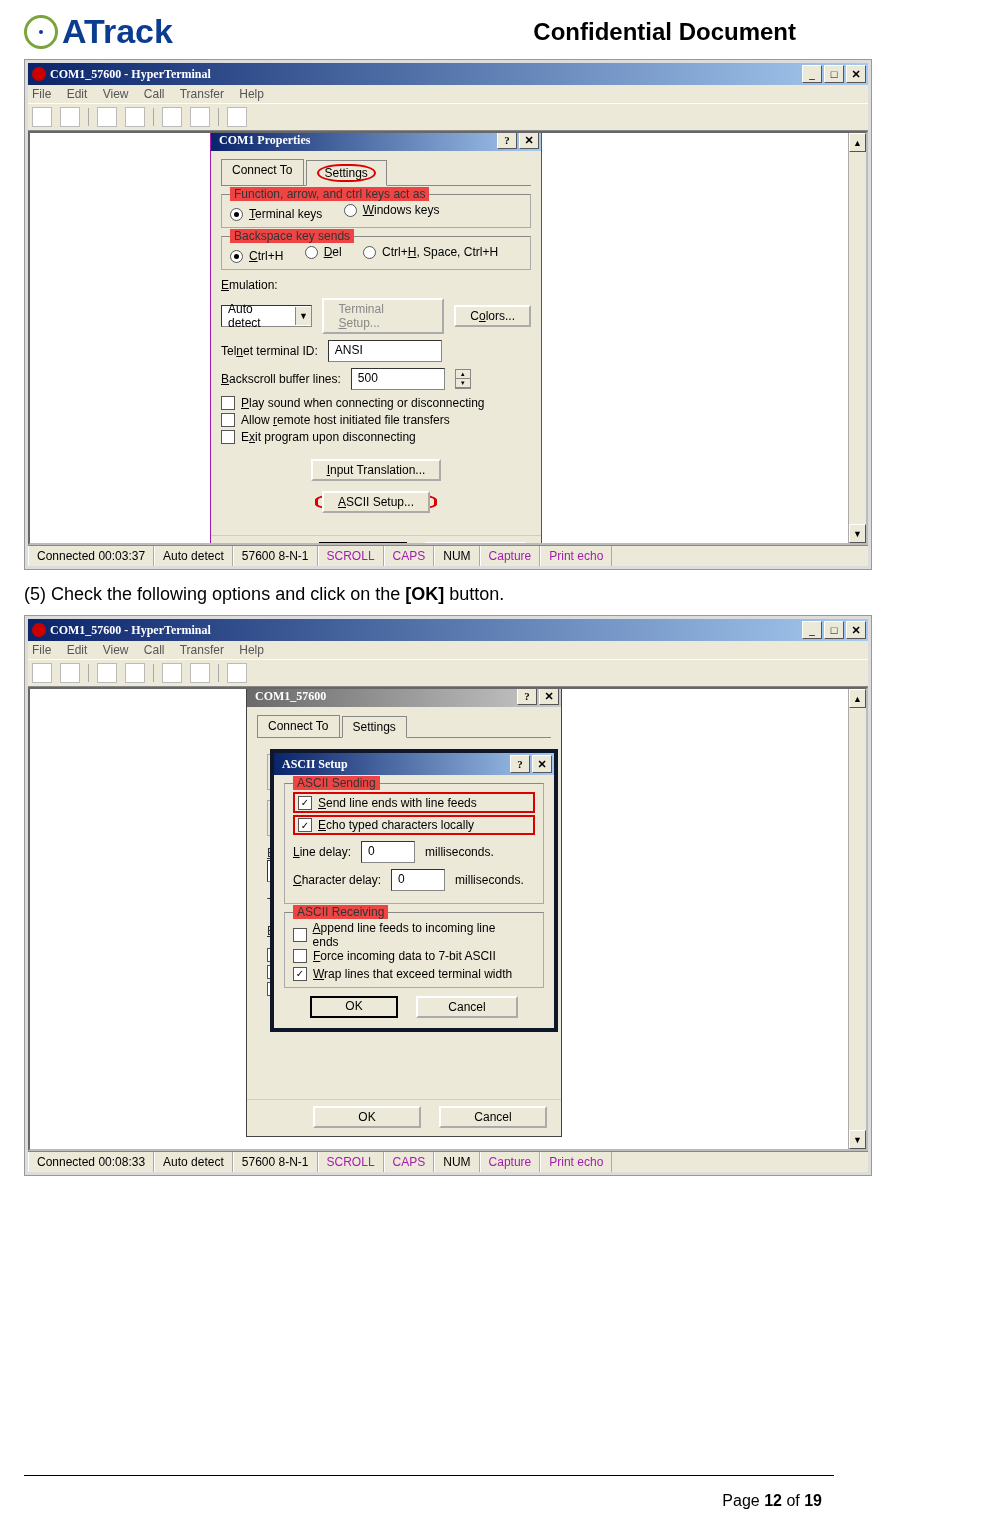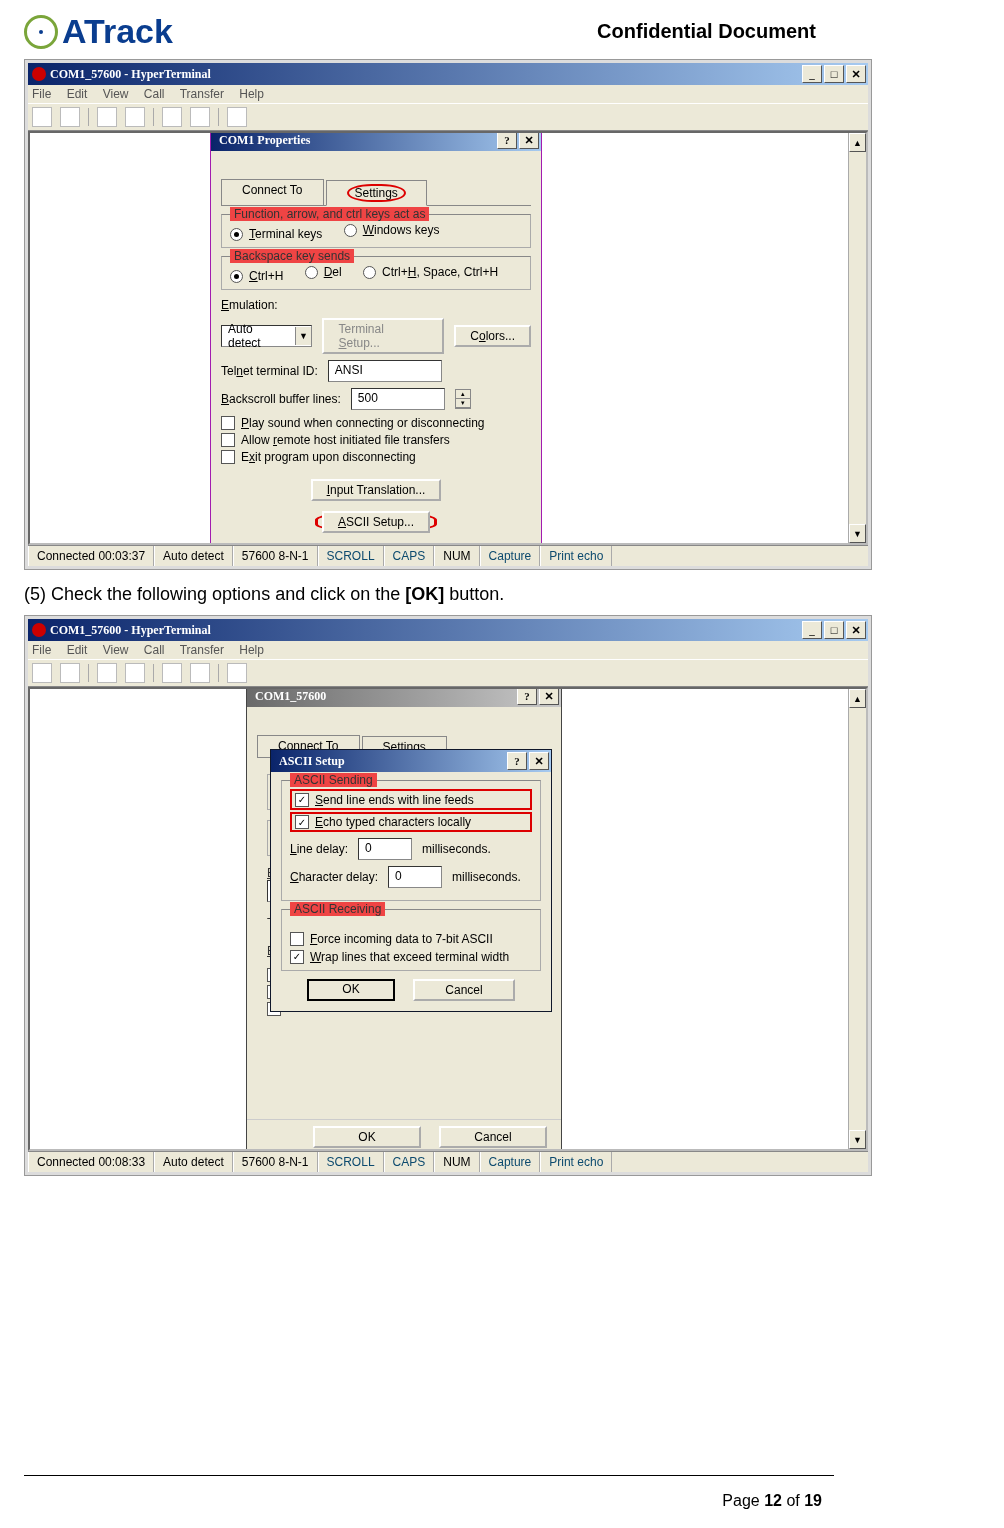--- a/index.html
+++ b/index.html
@@ -2,44 +2,44 @@
 <html><head>
 <meta charset="utf-8">
 <style>
   body { margin:0; background:#fff; font-family: Arial, Helvetica, sans-serif; font-size:14px; color:#000; }
   .page { width:852px; min-height:1528px; position:relative; padding:12px 24px 20px 24px; box-sizing:border-box; }
   .header { display:flex; justify-content:space-between; align-items:center; margin-bottom:8px;}
   .logo { display:flex; align-items:center; font-weight:bold; font-size:34px; color:#0a3d8f; font-family: Verdana, Arial, sans-serif;}
   .logo-icon { width:28px; height:28px; border:3px solid #7aa53a; border-radius:50%; position:relative; margin-right:4px;}
   .logo-icon::after{content:""; position:absolute; left:50%; top:50%; width:4px; height:4px; background:#0a3d8f; border-radius:50%; transform:translate(-50%,-50%);}
   .logo-icon::before{content:""; position:absolute; left:50%; top:-4px; width:2px; height:36px; background:transparent; }
-  .conf { font-weight:bold; font-size:20px; margin-right:12px;}
+  .conf { font-weight:bold; font-size:24px; margin-right:32px;}
   .instr { font-size:18px; margin:14px 0 10px 0;}
   .shot-outer{ border:1px solid #999; padding:3px; width:840px; background:#dcdcdc;}
   .shot { width:100%; background:#ece9d8; font-family: Tahoma, "MS Sans Serif", sans-serif; font-size:12px; position:relative; }
   
   .titlebar{ background:linear-gradient(90deg,#0a246a,#a6caf0); color:#fff; display:flex; align-items:center; padding:2px 2px; font-weight:bold; font-family:"MS Sans Serif",Tahoma; font-size:12px;}
   .titlebar .ticon{width:14px;height:14px;background:#c00;border-radius:50%;margin:0 4px 0 2px; position:relative;}
   .titlebar .spacer{flex:1;}
   .winbtn{ width:18px; height:16px; background:#ece9d8; border:1px solid #fff; border-right-color:#555; border-bottom-color:#555; margin-left:2px; display:flex; align-items:center; justify-content:center; font-size:11px; color:#000;}
   .menubar{ background:#ece9d8; padding:2px 4px; color:#555;}
   .menubar span{ margin-right:12px;}
   .toolbar{ background:#ece9d8; border-top:1px solid #fff; border-bottom:1px solid #888; padding:3px 4px; display:flex; gap:8px; align-items:center;}
   .toolbar .ticon2{ width:18px; height:18px; display:inline-block; border:1px solid #bbb; background:#fff;}
   .workarea{ background:#fff; height:410px; position:relative; border:2px inset #bbb; margin:0; padding:0; overflow:hidden;}
   .vscroll{ position:absolute; right:0; top:0; width:17px; height:100%; background:#ece9d8; border-left:1px solid #aaa; display:flex; flex-direction:column; justify-content:space-between;}
   .sbtn{ height:17px; background:#ece9d8; border:1px solid #fff; border-right-color:#555; border-bottom-color:#555; font-size:9px; display:flex; align-items:center; justify-content:center;}
   .statusbar{ display:flex; background:#ece9d8; border-top:1px solid #888; font-size:12px;}
   .statusbar .seg{ padding:3px 8px; border-right:1px solid #aaa; border-left:1px solid #fff;}
-  .statusbar .gray{color:#0c4a6e;}
+  .statusbar .gray{color:#a21caf;}
   
   .dialog{ position:absolute; background:#ece9d8; border:1px solid #a21caf; left:180px; top:-5px; width:330px; }
   .dlgbody{ padding:8px 10px 10px 10px;}
   .tabs{ display:flex; border-bottom:1px solid #888; margin-bottom:8px;}
-  .tab{ padding:3px 20px; background:#ece9d8; border:1px solid #888; border-bottom:none; margin-right:2px; font-size:12px;margin-top:20px; }
+  .tab{ padding:3px 10px; background:#ece9d8; border:1px solid #888; border-bottom:none; margin-right:2px; font-size:12px; }
   .tab.active{ background:#ece9d8; border-bottom:1px solid #ece9d8; position:relative; top:1px; font-weight:normal;}
   .circled{ border:2px solid #d00; border-radius:50%/60%; padding:0 6px; display:inline-block;}
   .circled-btn{ border:3px solid #d00; border-radius:50%/40%; padding:1px 4px; display:inline-block;}
   .groupbox{ border:1px solid #aaa; border-top-color:#888; padding:8px 8px 6px 8px; margin-bottom:8px; position:relative;}
   .groupbox .legend{ position:absolute; top:-8px; left:8px; background:#ef4444; padding:0 4px; font-size:12px; color:#333;}
   .radio, .check{ display:inline-flex; align-items:center; gap:6px; margin-right:18px; font-size:12px;}
   .rdot{ width:11px; height:11px; border-radius:50%; background:#fff; border:1px solid #555; display:flex; align-items:center; justify-content:center;}
   .rdot .in{ width:5px; height:5px; border-radius:50%; background:#000;}
   .cbox{ width:12px; height:12px; background:#fff; border:1px solid #555; display:flex; align-items:center; justify-content:center; font-size:10px; color:#000;}
   .row{ display:flex; align-items:center; gap:10px; margin-bottom:6px; font-size:12px;}
@@ -49,21 +49,21 @@
   .tinput{ background:#fff; border:1px inset #888; padding:2px 6px; font-size:12px; height:16px;}
   .btn{ background:#ece9d8; border:2px outset #fff; padding:2px 14px; font-size:12px; color:#000; }
   .btn.dis{ color:#888;}
   .btn.dflt{ border:2px solid #000; padding:1px 0; width:84px; text-align:center;}
   .dlgbtns{ text-align:right; padding:6px; border-top:1px solid #ccc; margin-top:6px; display:flex; justify-content:flex-end; gap:18px; padding-right:14px; padding-bottom:8px;}
   .redbox{ border:2px solid #d00; padding:1px 3px; display:block; margin-bottom:2px;}
   .footer{ position:absolute; bottom:18px; right:30px; font-size:16px;}
   .footer-line{ position:absolute; bottom:52px; left:24px; right:18px; border-bottom:1px solid #000;}
   u.acc{ text-decoration:underline;}
   .dialog2{ position:absolute; background:#ece9d8; border:1px solid #444; left:216px; top:-5px; width:314px;}
-  .asciidlg{ position:absolute; left:240px; top:60px; width:280px; background:#ece9d8; border:1px solid #0f172a; z-index:10;}
+  .asciidlg{ position:absolute; left:240px; top:60px; width:280px; background:#ece9d8; border:4px solid #0f172a; z-index:10;}
   .shot2 .workarea{ height:460px;}
   .leftclip{ position:absolute; left:0; top:0; width:200px; padding:8px 0 0 10px; color:#333;}
   .spin{ display:inline-flex; flex-direction:column; border:1px solid #888;}
   .spin .sp{ width:14px; height:8px; background:#ece9d8; border-bottom:1px solid #888; font-size:7px; display:flex; align-items:center; justify-content:center;}
 </style>
 </head>
 <body>
 
 <div class="page">
 
@@ -316,21 +316,24 @@
               <span>milliseconds.</span>
             </div>
             <div class="row">
               <span><u class="acc">C</u>haracter delay:</span>
               <span class="tinput" style="width:40px;">0</span>
               <span>milliseconds.</span>
             </div>
           </div>
           <div class="groupbox">
             <span class="legend">ASCII Receiving</span>
-            <br>
+            <div class="check">
+                  <span class="cbox"></span>
+                  <span><u class="acc">A</u>ppend line feeds to incoming line ends</span>
+                </div><br>
             <div class="check">
                   <span class="cbox"></span>
                   <span><u class="acc">F</u>orce incoming data to 7-bit ASCII</span>
                 </div><br>
             <div class="check">
                   <span class="cbox">✓</span>
                   <span><u class="acc">W</u>rap lines that exceed terminal width</span>
                 </div>
           </div>
           <div style="text-align:center;display:flex;justify-content:center;gap:18px;margin-top:8px;">

